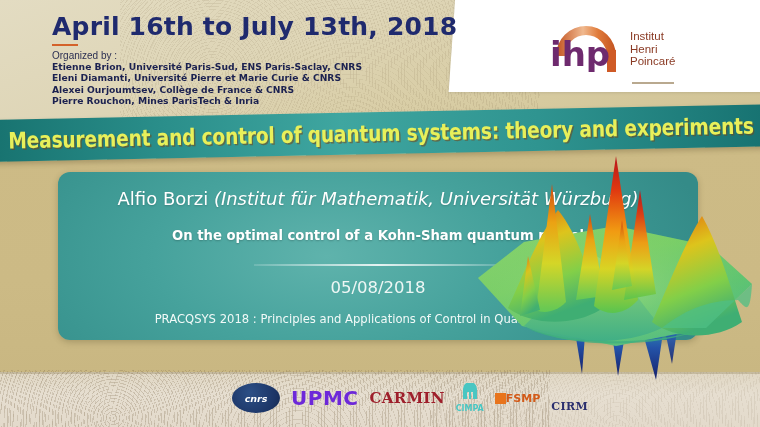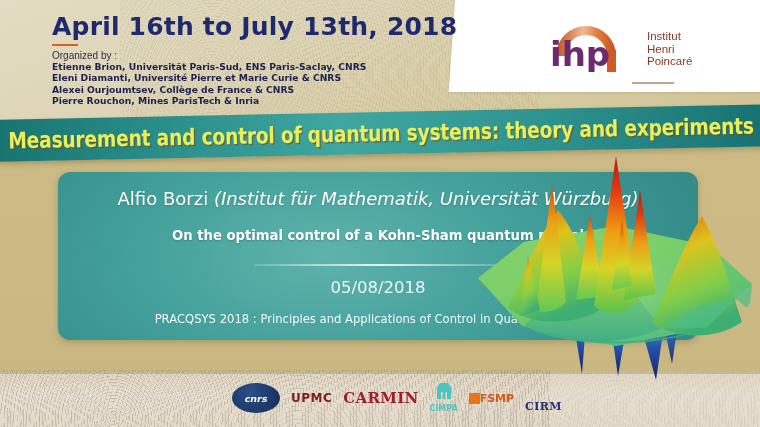--- a/index.html
+++ b/index.html
@@ -47,21 +47,21 @@
     background:#ffffff;
     transform:skewX(-4deg);
     box-shadow:0 1px 3px rgba(0,0,0,.10);
   }
   .logo-wrap{
     position:absolute;left:548px;top:8px;width:170px;height:80px;
   }
   .ihp-mark{position:absolute;left:0;top:2px;width:76px;height:62px;}
   .ihp-lines{
     position:absolute;left:82px;top:22px;
-    color:#8a3a24;font-size:11.5px;line-height:12.6px;font-weight:400;margin-left:17px;
+    color:#8a3a24;font-size:11.5px;line-height:12.6px;font-weight:400;
   }
   .ihp-rule{
     position:absolute;left:84px;top:74px;width:42px;height:1.5px;background:#b9a98f;
   }
 
   
   .date-title{
     position:absolute;left:52px;top:12px;
     font-family:"DejaVu Sans",sans-serif;
     font-weight:bold;font-size:25px;letter-spacing:.2px;
@@ -147,21 +147,21 @@
   }
   .sp{display:flex;align-items:center;justify-content:center;height:30px;}
   .sp-cnrs{
     width:48px;height:30px;border-radius:50%;
     background:radial-gradient(circle at 38% 32%,#2c4f86 0%,#1c3566 70%,#14264b 100%);
     color:#fff;font-size:9.5px;font-weight:bold;font-style:italic;
     display:flex;align-items:center;justify-content:center;
     font-family:"DejaVu Sans",sans-serif;
   }
   .sp-upmc{
-    color:#7f1d1d;font-weight:bold;font-size:12px;letter-spacing:.5px;
+    color:#6d28d9;font-weight:bold;font-size:20px;letter-spacing:.5px;
     font-family:"DejaVu Sans",sans-serif;
   }
   .sp-carmin{
     color:#9e1f2b;font-weight:bold;font-size:15px;letter-spacing:.3px;
     font-family:"DejaVu Serif",serif;
   }
   .sp-labex{
     color:#7d8f4a;font-size:7px;line-height:7.5px;font-weight:bold;
     font-family:"DejaVu Sans",sans-serif;text-align:left;
   }
@@ -212,21 +212,21 @@
       <div>Henri</div>
       <div>Poincaré</div>
     </div>
     <div class="ihp-rule"></div>
   </div>
 
   <div class="date-title">April 16th to July 13th, 2018</div>
   <div class="org-rule"></div>
   <div class="org-head">Organized by :</div>
   <div class="org-list">
-    <div>Etienne Brion, Universität Paris-Sud, ENS Paris-Saclay, CNRS</div>
+    <div>Etienne Brion, Université Paris-Sud, ENS Paris-Saclay, CNRS</div>
     <div>Eleni Diamanti, Université Pierre et Marie Curie &amp; CNRS</div>
     <div>Alexei Ourjoumtsev, Collège de France &amp; CNRS</div>
     <div>Pierre Rouchon,  Mines ParisTech &amp; Inria</div>
   </div>
 
   <div class="banner">
     <div class="banner-text">Measurement and control of quantum systems: theory and experiments</div>
   </div>
 
   <div class="card">

